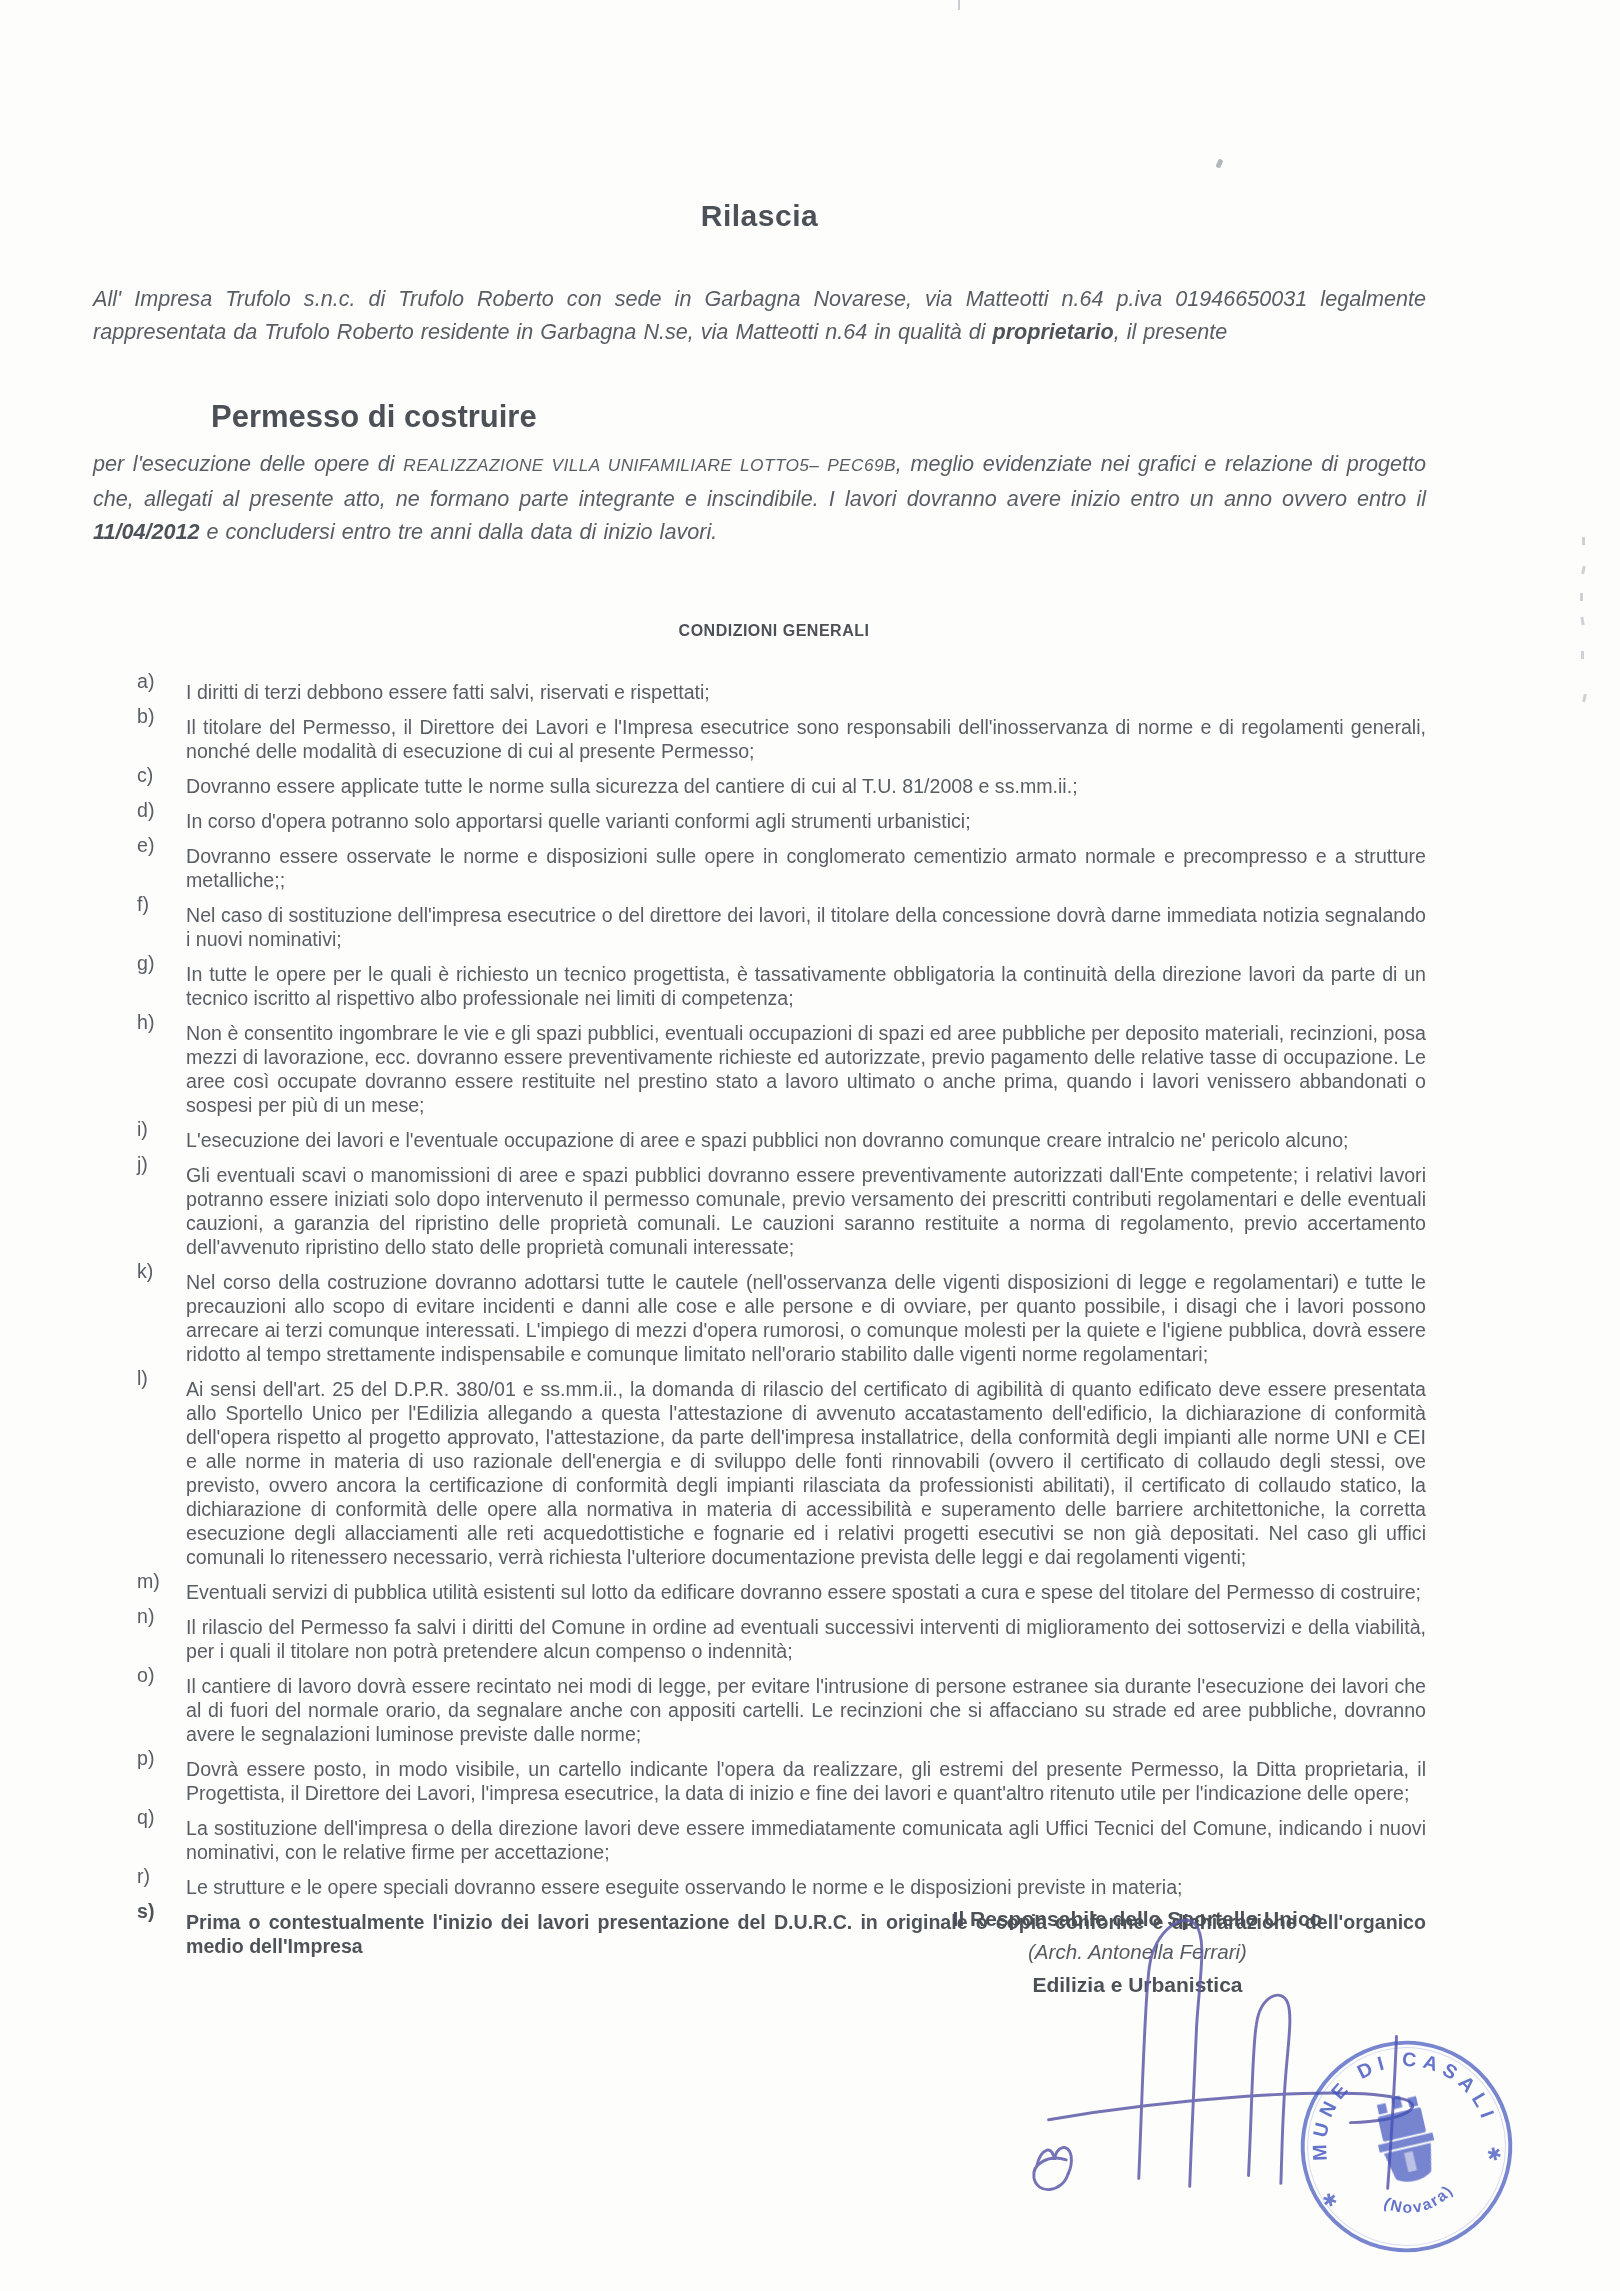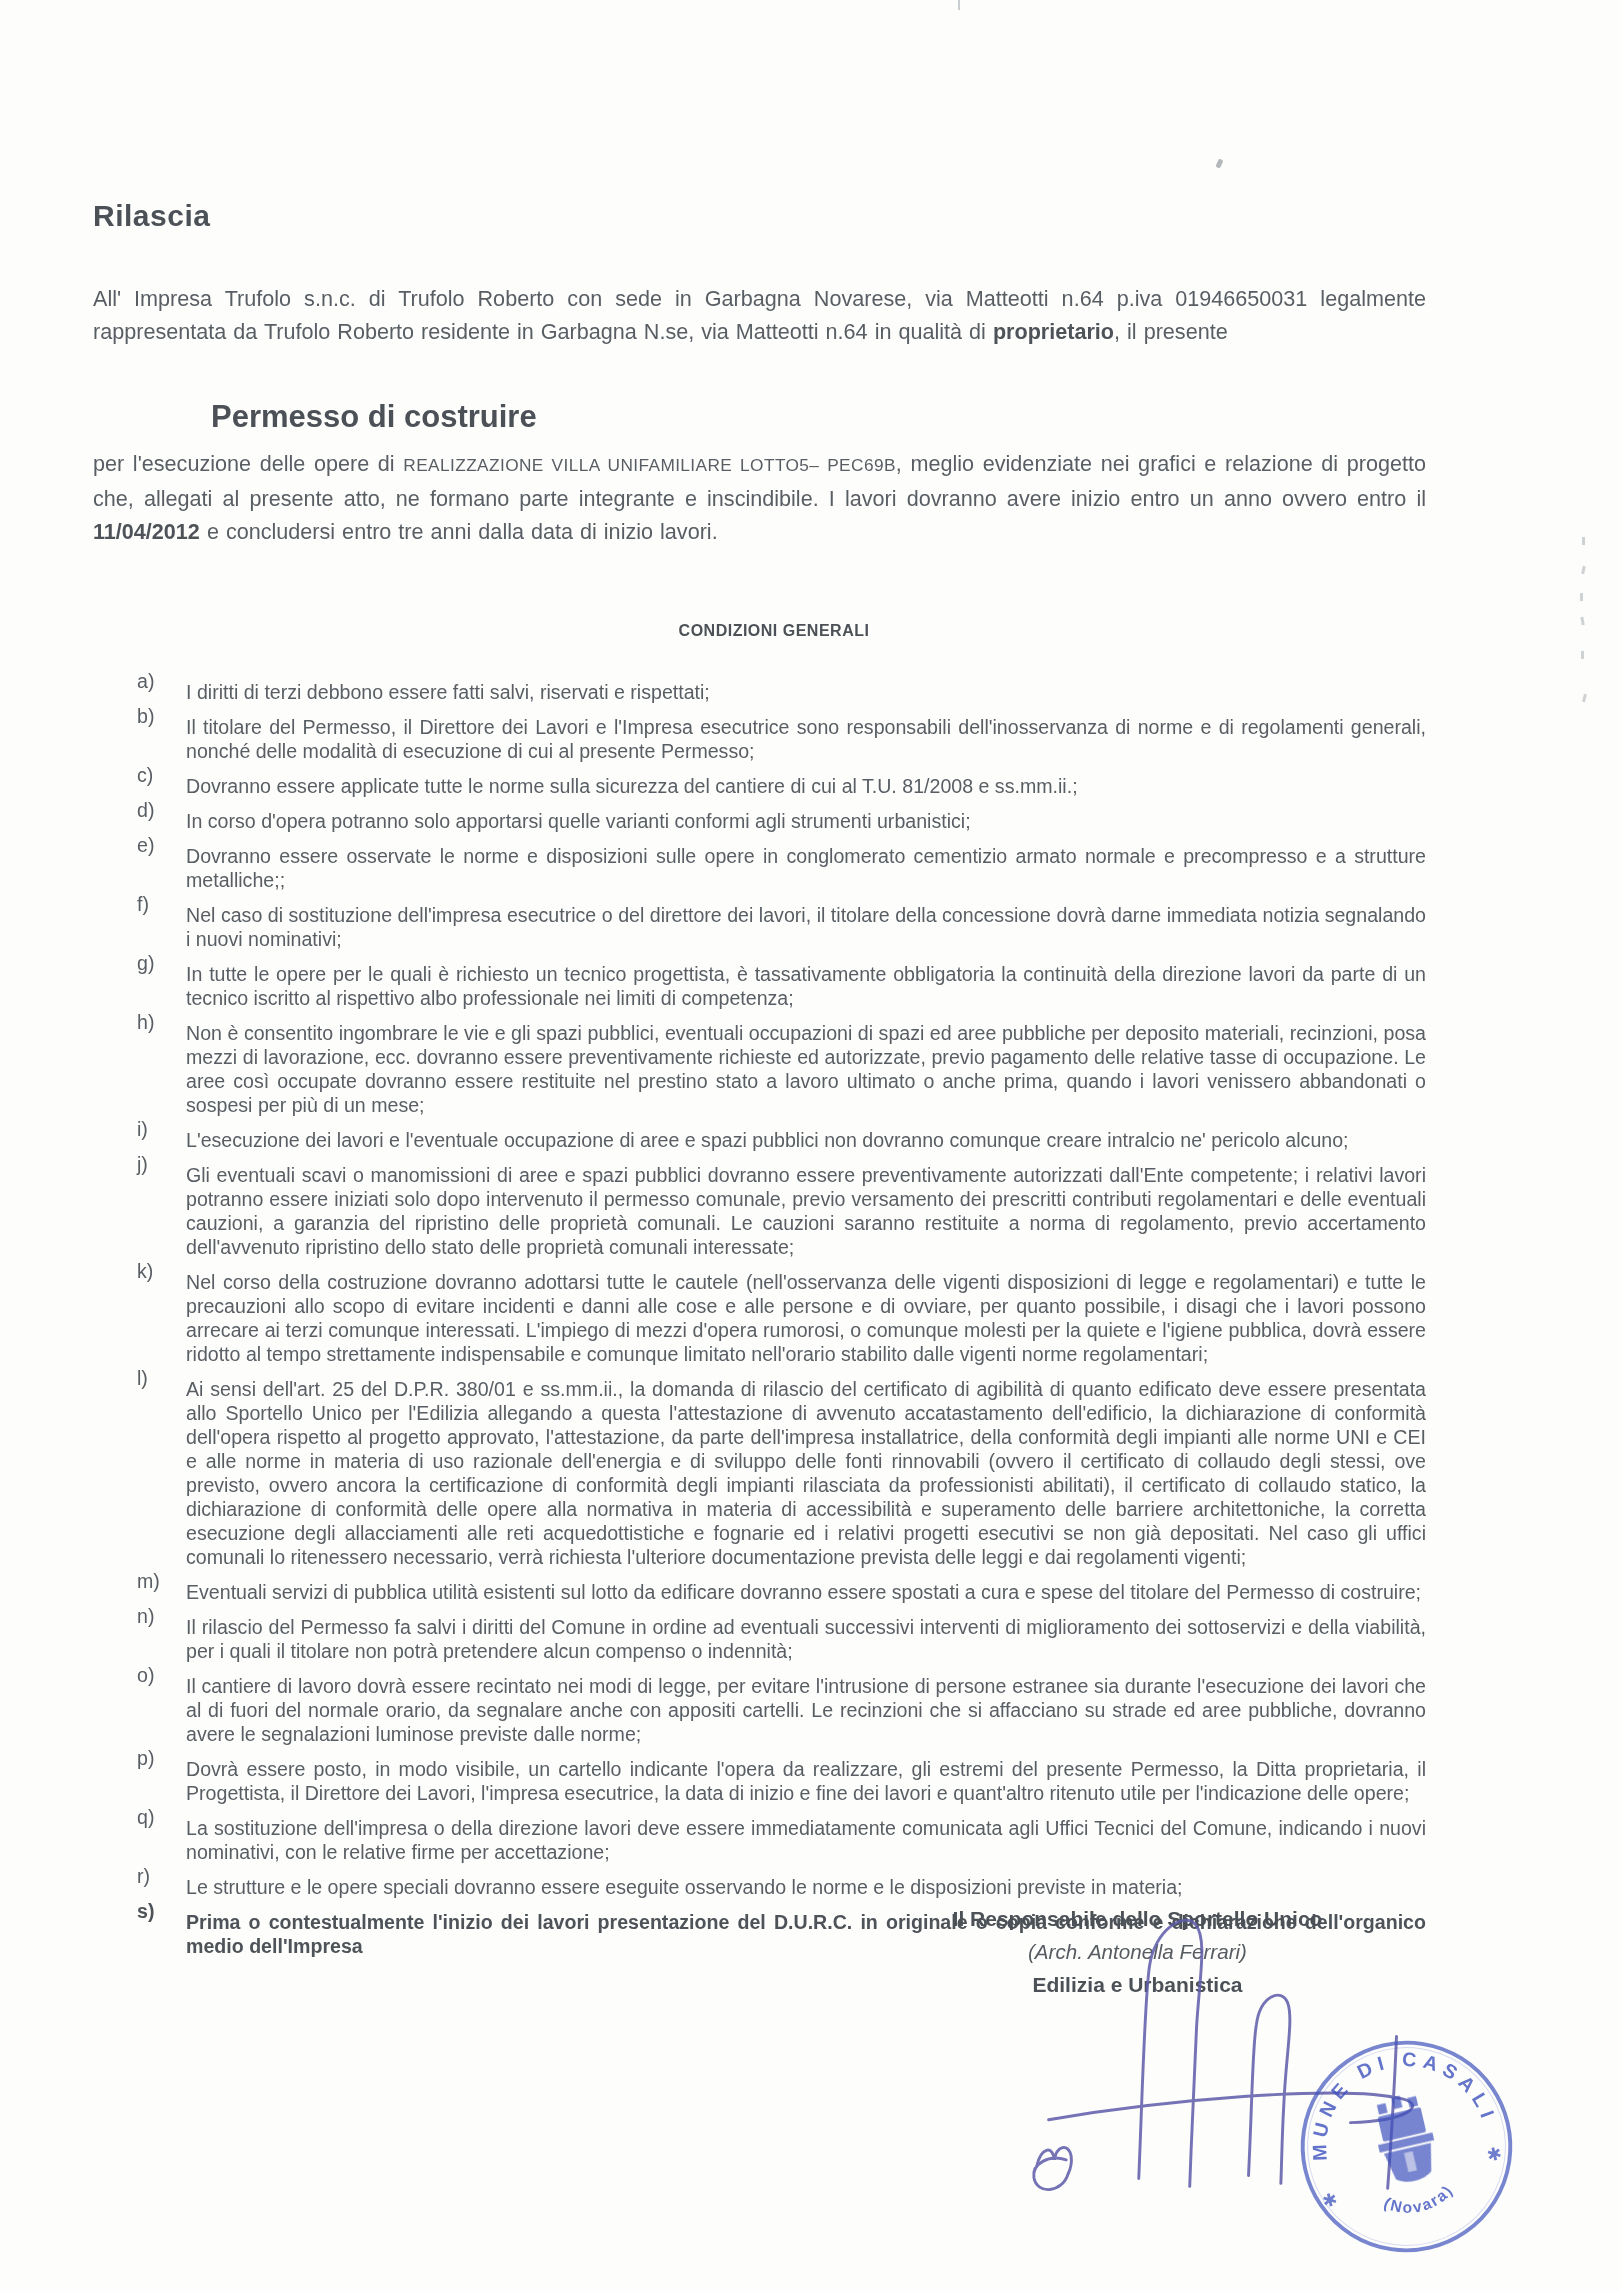--- a/index.html
+++ b/index.html
@@ -8,28 +8,29 @@
     width:1620px; height:2292px;
     margin:0 auto;
     background:#fdfdfb;
     font-family:"Liberation Sans","DejaVu Sans",sans-serif;
     color:#585e64;
     overflow:hidden;
   }
   .content { padding:199px 194px 0 93px; }
 
   h1.release-title {
-    margin:0; 
+    margin:0; text-align:center;
     font-size:30px; font-weight:bold; color:#4b5157;
     letter-spacing:0.5px;
   }
   p.para {
     margin:0; text-align:justify;
     font-size:21.6px; line-height:33px;
     word-spacing:1px;
+    font-style:italic;
   }
   p.intro { margin-top:49px; }
   h2.permit-title {
     margin:51px 0 0 118px; text-align:left;
     font-size:31px; font-weight:bold; color:#4b5157;
   }
   p.permit { margin-top:11.8px; }
   h3.conditions-title {
     margin:74px 0 0 29px; text-align:center;
     font-size:16px; font-weight:bold; color:#4b5157;

